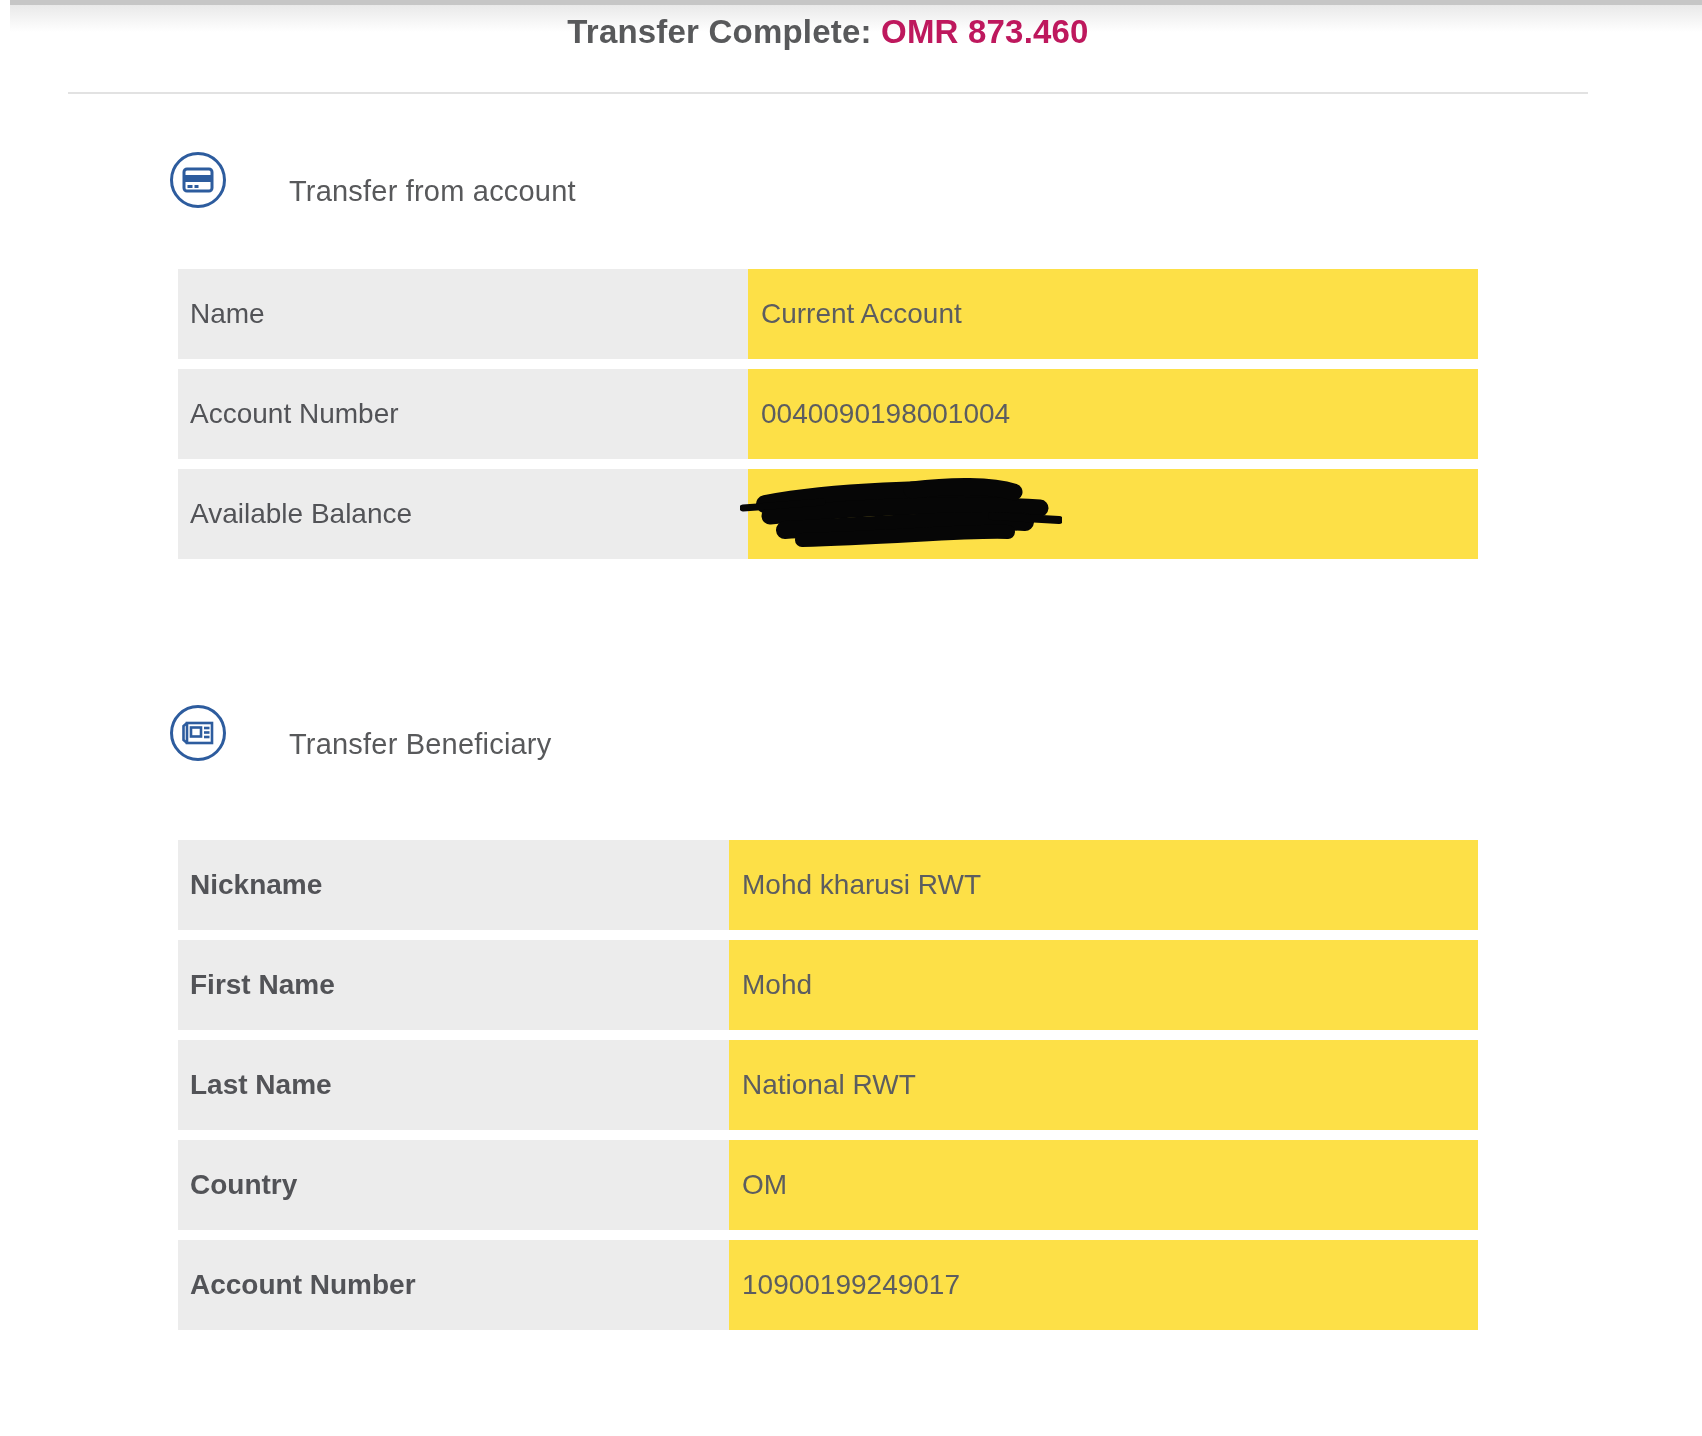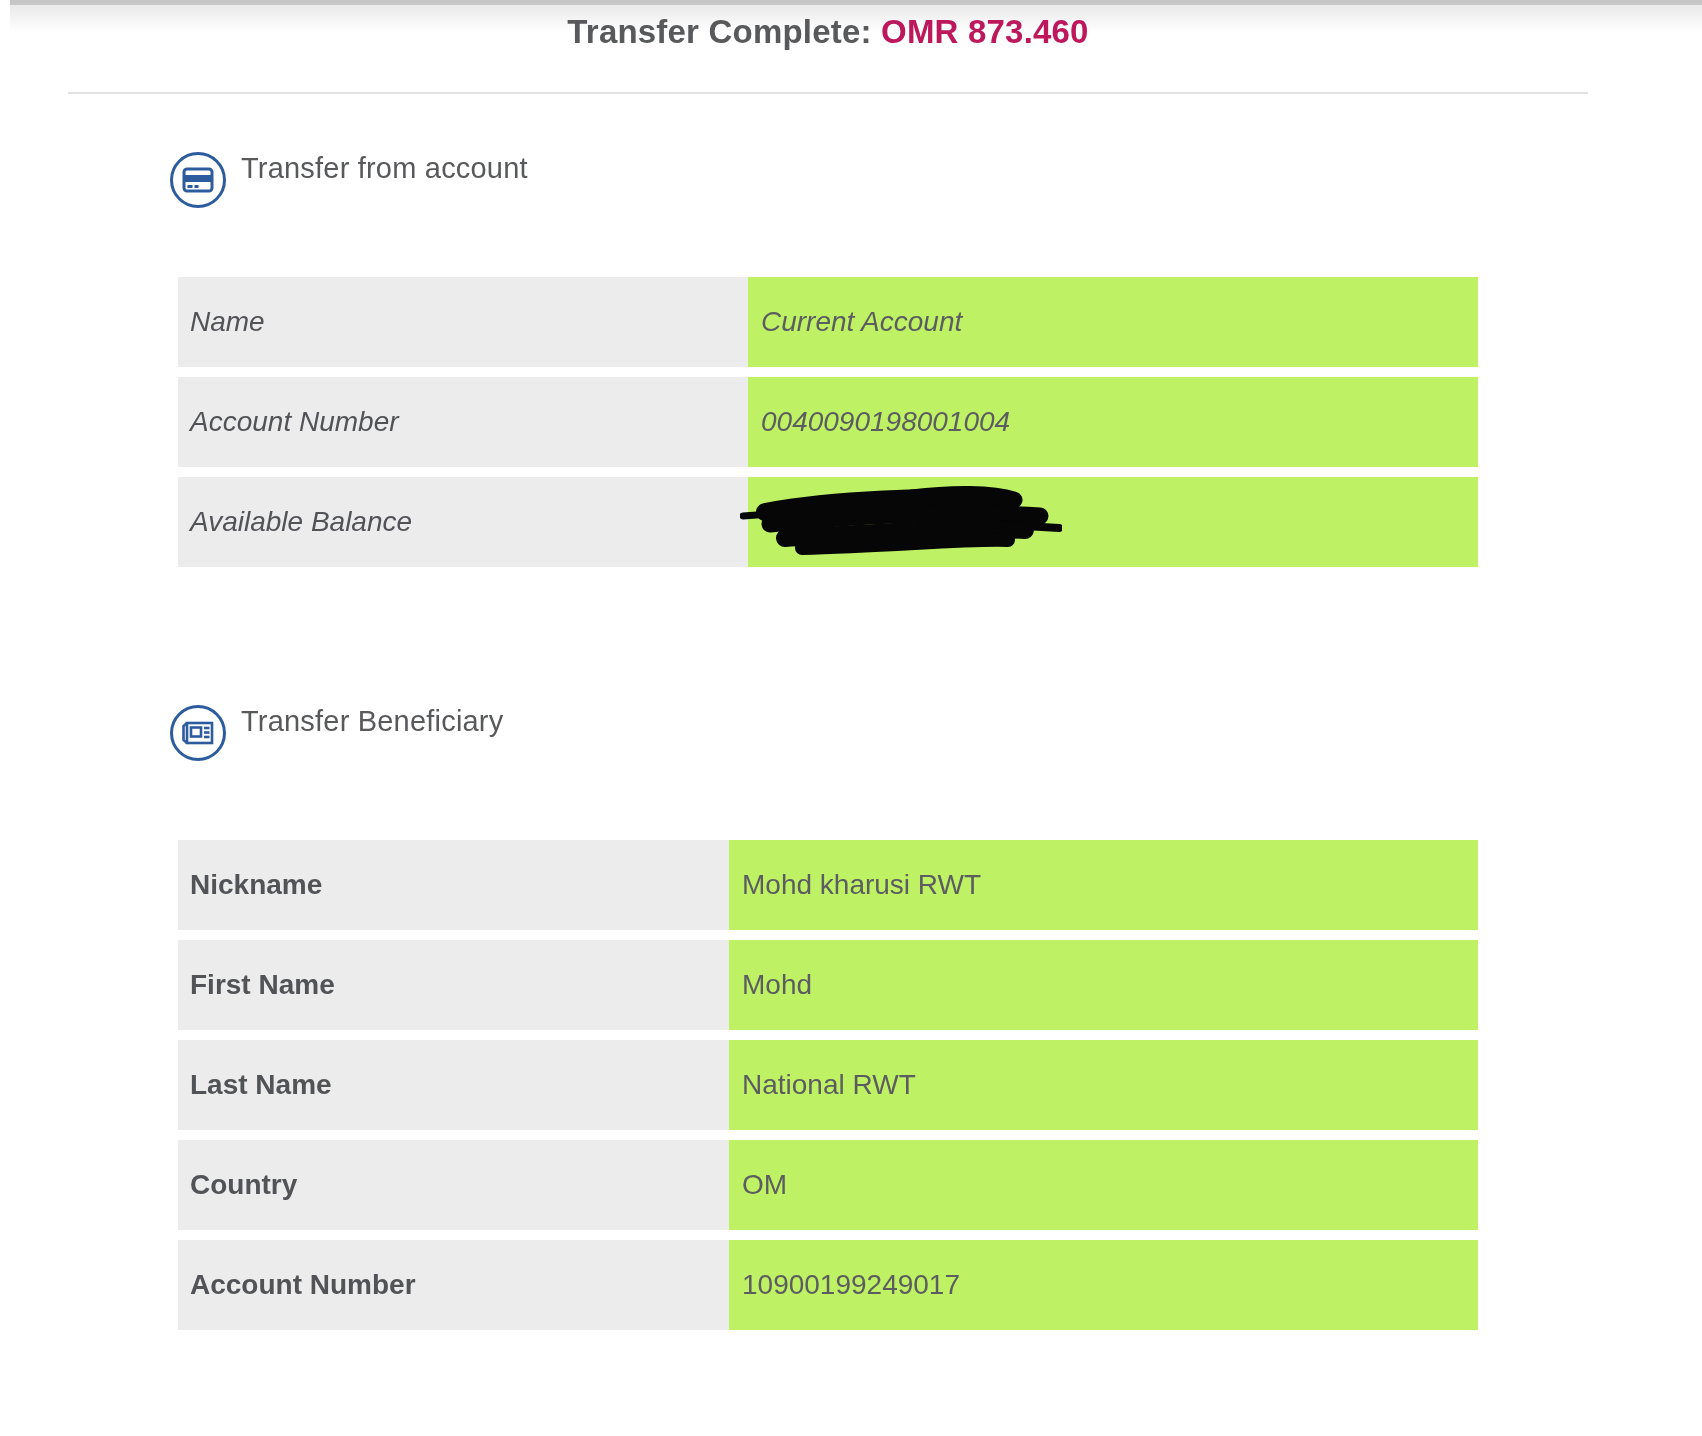--- a/index.html
+++ b/index.html
@@ -17,43 +17,43 @@
   .panel{position:absolute;left:68px;top:0;width:1520px;height:1436px;}
 
   .page-title{
     position:absolute;top:13px;left:0;width:100%;text-align:center;
     font-size:33px;font-weight:700;color:#58595b;letter-spacing:.2px;
   }
   .page-title .amount{color:#be185d;}
 
   .divider{position:absolute;top:92px;left:0;width:100%;height:2px;background:#e2e2e2;}
 
-  .section-header{position:absolute;left:102px;display:flex;align-items:flex-start;}
+  .section-header{position:absolute;left:102px;display:flex;align-items:flex-end;gap:48px;}
   .section-header.s1{top:152px;}
   .section-header.s2{top:705px;}
   .icon-circle{
     width:50px;height:50px;border:3px solid #2d5c9e;border-radius:50%;
     display:flex;align-items:center;justify-content:center;flex:0 0 auto;
     background:#ffffff;
   }
   .section-heading{
     margin-left:15px;font-size:29px;color:#58595b;font-weight:400;letter-spacing:.2px;
   }
 
   .dtable{position:absolute;left:110px;width:1300px;}
-  .t1{top:277px;font-style:italic;}
+  .t1{top:269px;}
   .t2{top:840px;}
   .drow{display:flex;height:90px;margin-bottom:10px;}
   .dlabel{
     background:#ececec;display:flex;align-items:center;
     padding-left:12px;box-sizing:border-box;
     font-size:28px;color:#525357;
   }
   .dvalue{
-    background:#bef264;display:flex;align-items:center;position:relative;
+    background:#fde047;display:flex;align-items:center;position:relative;
     padding-left:13px;box-sizing:border-box;flex:1;
     font-size:28px;color:#5c5d60;text-align:right;
   }
   .t1 .dlabel{width:570px;}
   .t2 .dlabel{width:551px;font-weight:bold;}
 
   .balance-currency{color:#2d5c9e;font-weight:700;}
   .scribble{position:absolute;left:-8px;top:8px;pointer-events:none;}
 </style>
 </head>

